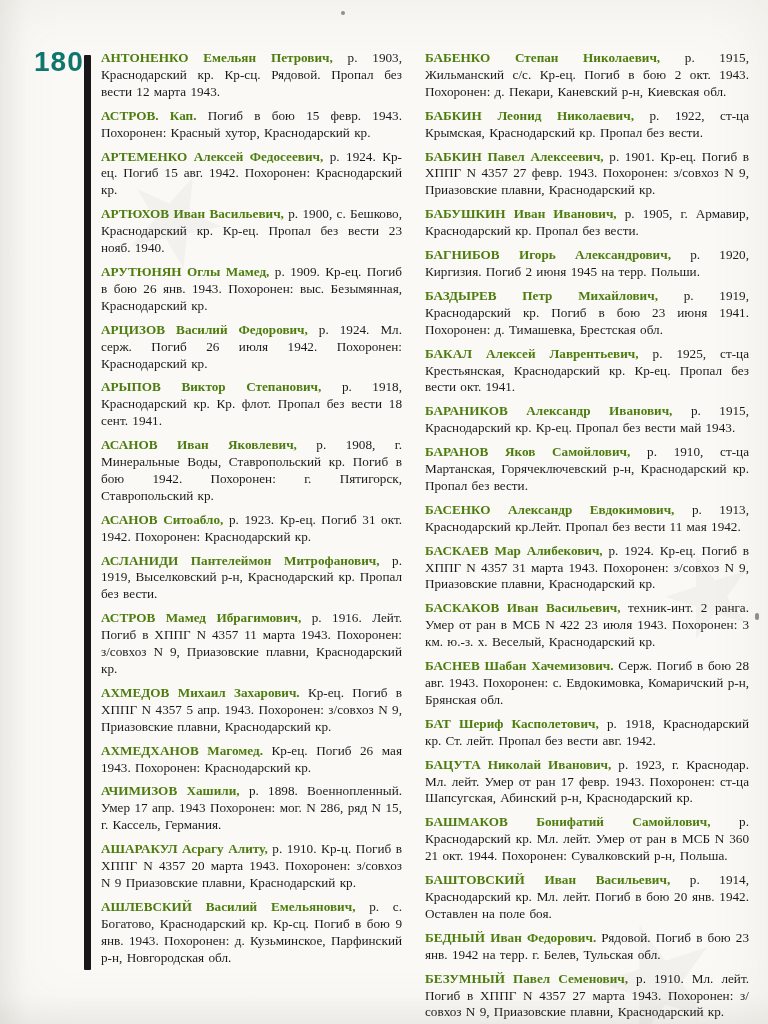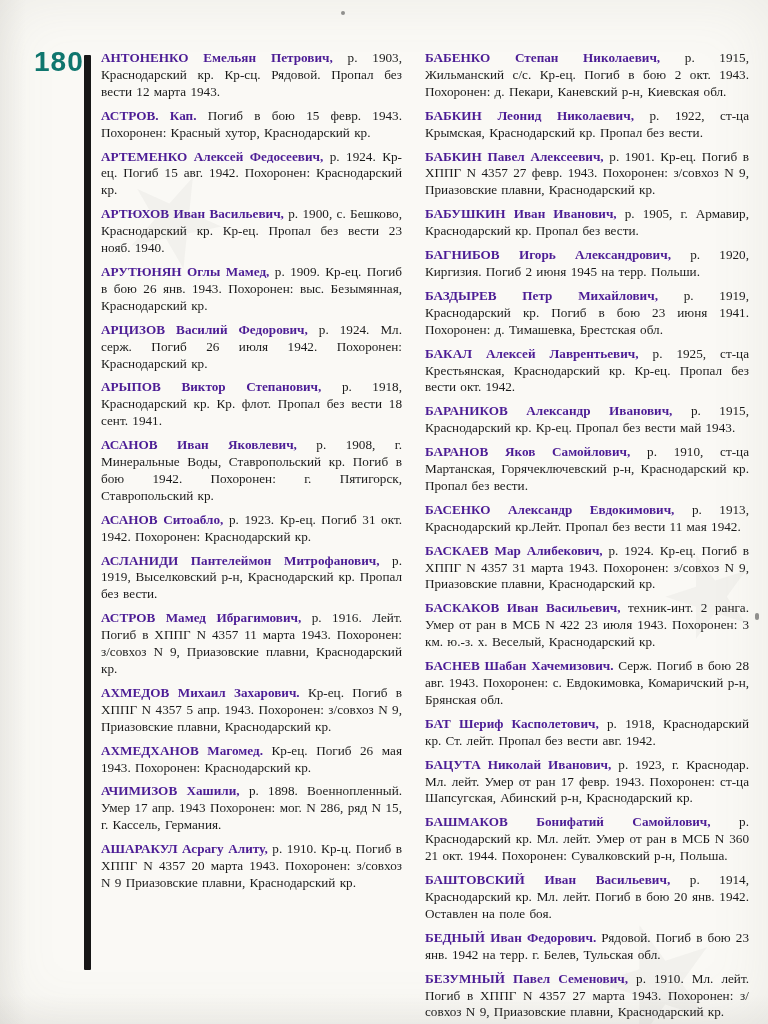--- a/index.html
+++ b/index.html
@@ -72,21 +72,21 @@
   p.entry {
     margin: 0 0 7px 0;
     font-size: 13.2px;
     line-height: 16.9px;
     text-align: justify;
     color: #1b1b1b;
     word-spacing: 1px;
   }
   p.entry b {
     font-weight: bold;
-    color: #4c1d95;
+    color: #4d7c0f;
   }
 </style>
 </head>
 <body>
 
 <div class="page">
 
   <div class="edge-shade"></div>
   <div class="wm wm-star" style="left:590px; top:905px;">★</div>
   <div class="wm wm-star" style="left:660px; top:540px; font-size:110px;">★</div>
@@ -106,29 +106,30 @@
       <p class="entry"><b>АРЦИЗОВ Василий Федорович,</b><span> р. 1924. Мл. серж. Погиб 26 июля 1942. Похоронен: Краснодарский кр.</span></p>
       <p class="entry"><b>АРЫПОВ Виктор Степанович,</b><span> р. 1918, Краснодарский кр. Кр. флот. Пропал без вести 18 сент. 1941.</span></p>
       <p class="entry"><b>АСАНОВ Иван Яковлевич,</b><span> р. 1908, г. Минеральные Воды, Ставропольский кр. Погиб в бою 1942. Похоронен: г. Пятигорск, Ставропольский кр.</span></p>
       <p class="entry"><b>АСАНОВ Ситоабло,</b><span> р. 1923. Кр-ец. Погиб 31 окт. 1942. Похоронен: Краснодарский кр.</span></p>
       <p class="entry"><b>АСЛАНИДИ Пантелеймон Митрофанович,</b><span> р. 1919, Выселковский р-н, Краснодарский кр. Пропал без вести.</span></p>
       <p class="entry"><b>АСТРОВ Мамед Ибрагимович,</b><span> р. 1916. Лейт. Погиб в ХППГ N 4357 11 марта 1943. Похоронен: з/совхоз N 9, Приазовские плавни, Краснодарский кр.</span></p>
       <p class="entry"><b>АХМЕДОВ Михаил Захарович.</b><span> Кр-ец. Погиб в ХППГ N 4357 5 апр. 1943. Похоронен: з/совхоз N 9, Приазовские плавни, Краснодарский кр.</span></p>
       <p class="entry"><b>АХМЕДХАНОВ Магомед.</b><span> Кр-ец. Погиб 26 мая 1943. Похоронен: Краснодарский кр.</span></p>
       <p class="entry"><b>АЧИМИЗОВ Хашили,</b><span> р. 1898. Военнопленный. Умер 17 апр. 1943 Похоронен: мог. N 286, ряд N 15, г. Кассель, Германия.</span></p>
       <p class="entry"><b>АШАРАКУЛ Асрагу Алиту,</b><span> р. 1910. Кр-ц. Погиб в ХППГ N 4357 20 марта 1943. Похоронен: з/совхоз N 9 Приазовские плавни, Краснодарский кр.</span></p>
+      <p class="entry"><b>АШЛЕВСКИЙ Василий Емельянович,</b><span> р. с. Богатово, Краснодарский кр. Кр-сц. Погиб в бою 9 янв. 1943. Похоронен: д. Кузьминское, Парфинский р-н, Новгородская обл.</span></p>
     </div>
   <div class="col col-right" id="col-right">
       <p class="entry"><b>БАБЕНКО Степан Николаевич,</b><span> р. 1915, Жильманский с/с. Кр-ец. Погиб в бою 2 окт. 1943. Похоронен: д. Пекари, Каневский р-н, Киевская обл.</span></p>
       <p class="entry"><b>БАБКИН Леонид Николаевич,</b><span> р. 1922, ст-ца Крымская, Краснодарский кр. Пропал без вести.</span></p>
       <p class="entry"><b>БАБКИН Павел Алексеевич,</b><span> р. 1901. Кр-ец. Погиб в ХППГ N 4357 27 февр. 1943. Похоронен: з/совхоз N 9, Приазовские плавни, Краснодарский кр.</span></p>
       <p class="entry"><b>БАБУШКИН Иван Иванович,</b><span> р. 1905, г. Армавир, Краснодарский кр. Пропал без вести.</span></p>
       <p class="entry"><b>БАГНИБОВ Игорь Александрович,</b><span> р. 1920, Киргизия. Погиб 2 июня 1945 на терр. Польши.</span></p>
       <p class="entry"><b>БАЗДЫРЕВ Петр Михайлович,</b><span> р. 1919, Краснодарский кр. Погиб в бою 23 июня 1941. Похоронен: д. Тимашевка, Брестская обл.</span></p>
-      <p class="entry"><b>БАКАЛ Алексей Лаврентьевич,</b><span> р. 1925, ст-ца Крестьянская, Краснодарский кр. Кр-ец. Пропал без вести окт. 1942.</span></p>
+      <p class="entry"><b>БАКАЛ Алексей Лаврентьевич,</b><span> р. 1925, ст-ца Крестьянская, Краснодарский кр. Кр-ец. Пропал без вести окт. 1941.</span></p>
       <p class="entry"><b>БАРАНИКОВ Александр Иванович,</b><span> р. 1915, Краснодарский кр. Кр-ец. Пропал без вести май 1943.</span></p>
       <p class="entry"><b>БАРАНОВ Яков Самойлович,</b><span> р. 1910, ст-ца Мартанская, Горячеключевский р-н, Краснодарский кр. Пропал без вести.</span></p>
       <p class="entry"><b>БАСЕНКО Александр Евдокимович,</b><span> р. 1913, Краснодарский кр.Лейт. Пропал без вести 11 мая 1942.</span></p>
       <p class="entry"><b>БАСКАЕВ Мар Алибекович,</b><span> р. 1924. Кр-ец. Погиб в ХППГ N 4357 31 марта 1943. Похоронен: з/совхоз N 9, Приазовские плавни, Краснодарский кр.</span></p>
       <p class="entry"><b>БАСКАКОВ Иван Васильевич,</b><span> техник-инт. 2 ранга. Умер от ран в МСБ N 422 23 июля 1943. Похоронен: 3 км. ю.-з. х. Веселый, Краснодарский кр.</span></p>
       <p class="entry"><b>БАСНЕВ Шабан Хачемизович.</b><span> Серж. Погиб в бою 28 авг. 1943. Похоронен: с. Евдокимовка, Комаричский р-н, Брянская обл.</span></p>
       <p class="entry"><b>БАТ Шериф Касполетович,</b><span> р. 1918, Краснодарский кр. Ст. лейт. Пропал без вести авг. 1942.</span></p>
       <p class="entry"><b>БАЦУТА Николай Иванович,</b><span> р. 1923, г. Краснодар. Мл. лейт. Умер от ран 17 февр. 1943. Похоронен: ст-ца Шапсугская, Абинский р-н, Краснодарский кр.</span></p>
       <p class="entry"><b>БАШМАКОВ Бонифатий Самойлович,</b><span> р. Краснодарский кр. Мл. лейт. Умер от ран в МСБ N 360 21 окт. 1944. Похоронен: Сувалковский р-н, Польша.</span></p>
       <p class="entry"><b>БАШТОВСКИЙ Иван Васильевич,</b><span> р. 1914, Краснодарский кр. Мл. лейт. Погиб в бою 20 янв. 1942. Оставлен на поле боя.</span></p>

